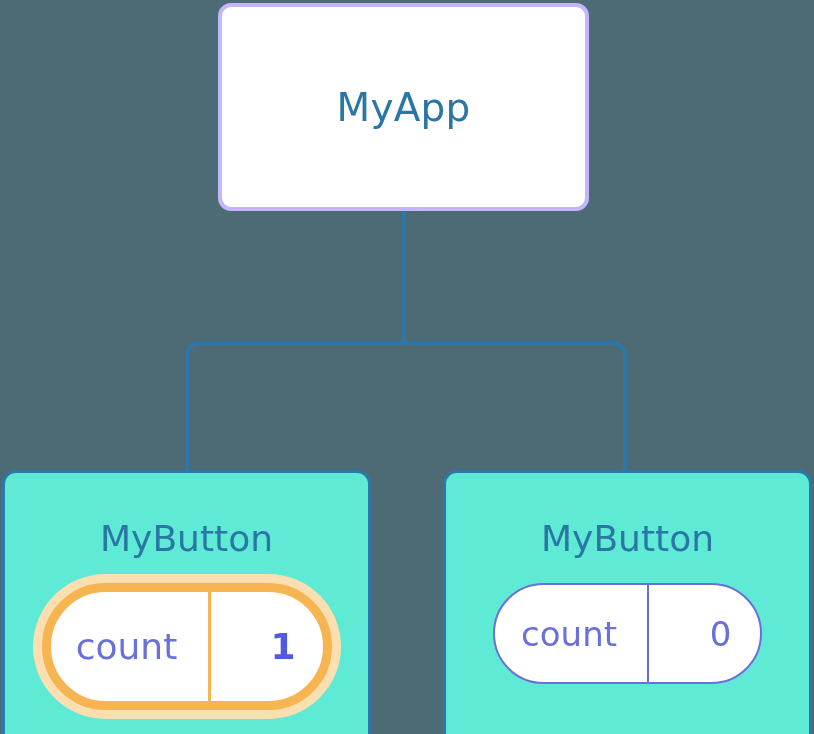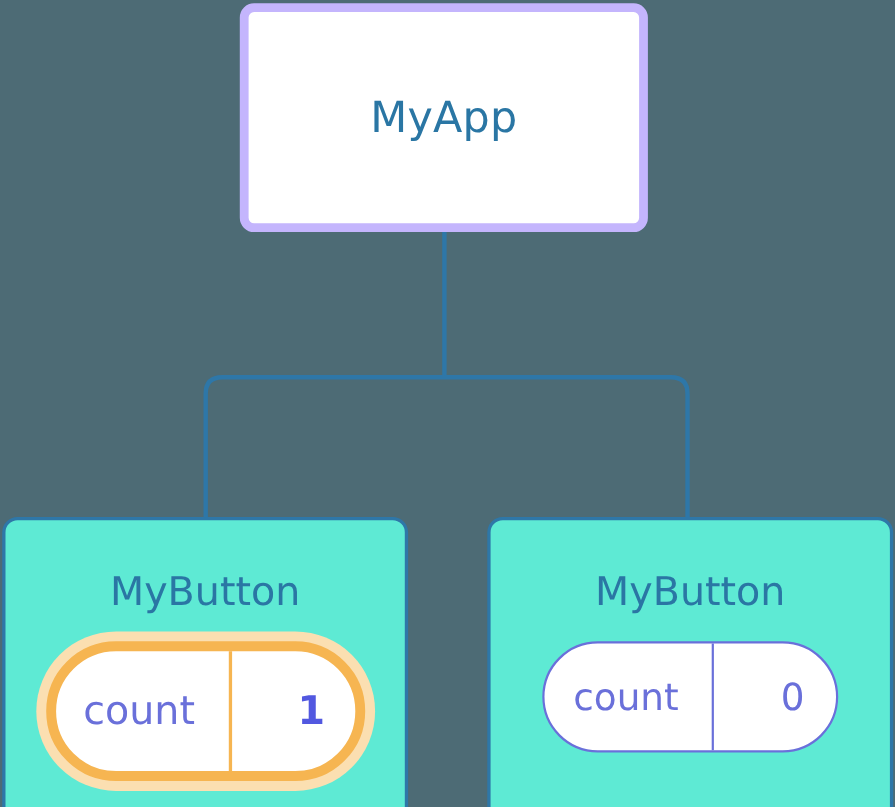--- a/index.html
+++ b/index.html
@@ -29,21 +29,21 @@
 
   
   .root-node {
     position: absolute;
     left: 218px;
     top: 3px;
     width: 371px;
     height: 208px;
     box-sizing: border-box;
     background: #ffffff;
-    border: 8px solid #c4b5fd;
+    border: 4px solid #c4b5fd;
     border-radius: 13px;
     display: flex;
     align-items: center;
     justify-content: center;
     text-align: center;
   }
   .root-label {
     font-size: 39px;
     color: #2a76a4;
     letter-spacing: 0.2px;

